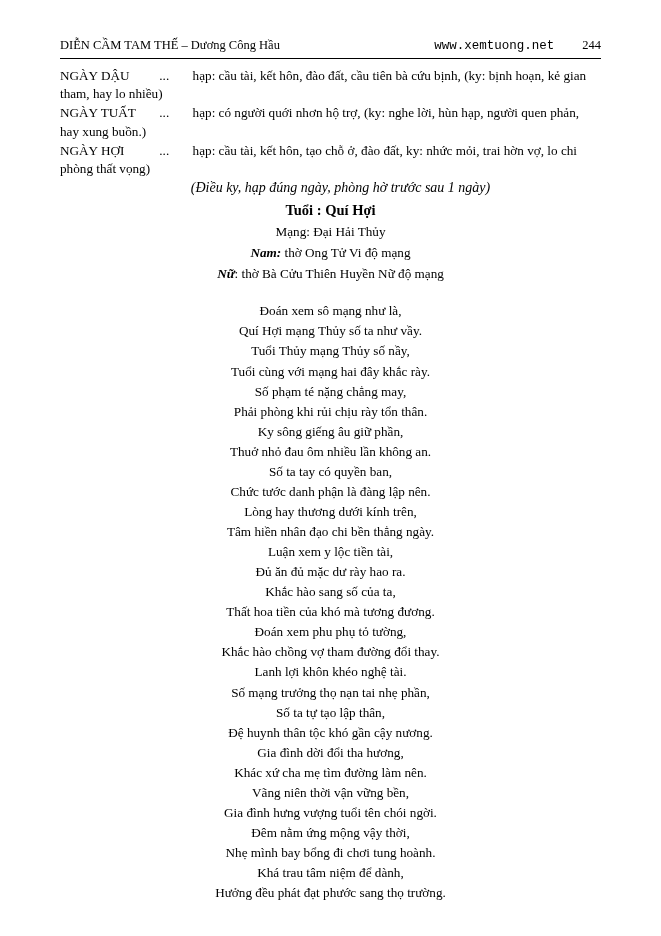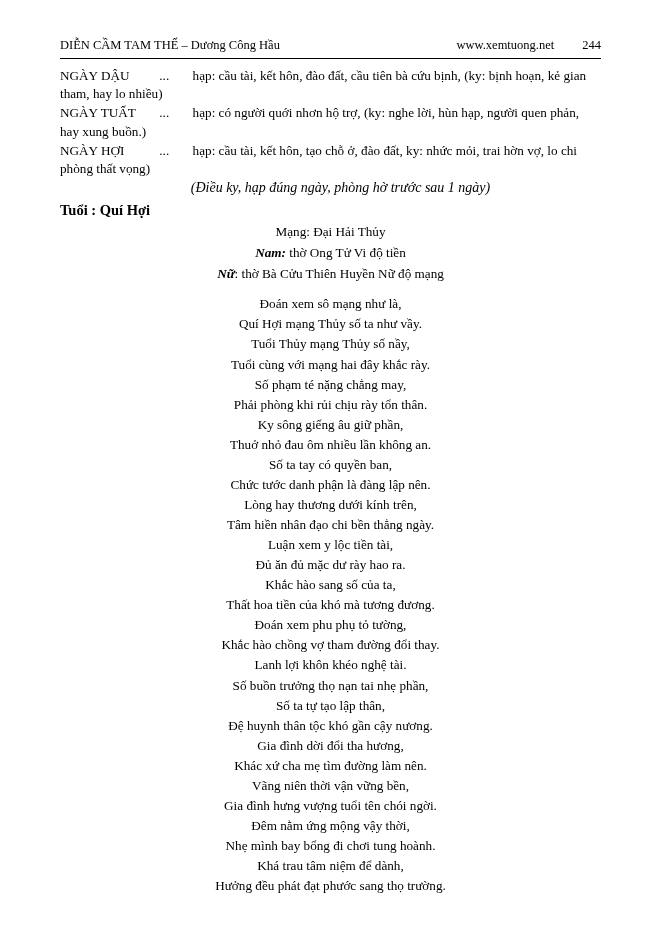--- a/index.html
+++ b/index.html
@@ -27,20 +27,21 @@
     font-size: 12.5px;
     padding-bottom: 5px;
   }
   .header-title {
     white-space: nowrap;
   }
   .header-site {
     margin-left: auto;
     padding-right: 28px;
     white-space: nowrap;
+    font-family: Liberation Mono, monospace;
   }
   .header-page {
     white-space: nowrap;
   }
   .rule {
     border-top: 1px solid #000;
     margin: 0 0 8px 0;
   }
   .para {
     font-size: 13.2px;
@@ -59,41 +60,42 @@
   .note {
     font-size: 14px;
     font-style: italic;
     text-align: center;
     margin: 2px 0 6px 0;
     padding-left: 20px;
   }
   .title {
     font-size: 14.5px;
     font-weight: bold;
+    text-align: center;
     margin: 0 0 5px 0;
   }
   .subtitle {
     font-size: 13.2px;
     text-align: center;
     margin: 0 0 5px 0;
   }
   .role-line {
     font-size: 13.2px;
     text-align: center;
     margin: 0 0 5px 0;
   }
   .role-line b {
     font-weight: bold;
     font-style: italic;
   }
   .verse {
     font-size: 13.2px;
     text-align: center;
     line-height: 1.52;
-    margin-top: 12px;
+    margin-top: 19px;
   }
   .verse div {
     white-space: nowrap;
   }
 </style>
 </head>
 <body>
 
 <div class="page">
 
@@ -123,21 +125,21 @@
     <span>hạp: cầu tài, kết hôn, tạo chỗ ở, đào đất, ky: nhức mỏi, trai hờn vợ, lo chi phòng thất vọng)</span>
   </p>
 
   <div class="note">(Điều ky, hạp đúng ngày, phòng hờ trước sau 1 ngày)</div>
 
   <div class="title">Tuổi : Quí Hợi</div>
   <div class="subtitle">Mạng: Đại Hải Thủy</div>
 
   <div class="role-line">
     <b>Nam:</b>
-    <span>thờ Ong Tử Vi độ tiền</span>
+    <span>thờ Ong Tử Vi độ mạng</span>
   </div>
 
   <div class="role-line">
     <b>Nữ</b><span>: thờ Bà Cửu Thiên Huyền Nữ độ mạng</span>
   </div>
 
   <div class="verse">
     <div>Đoán xem sô mạng như là,</div>
     <div>Quí Hợi mạng Thủy số ta như vầy.</div>
     <div>Tuổi Thủy mạng Thủy số nầy,</div>
@@ -150,21 +152,21 @@
     <div>Chức tước danh phận là đàng lập nên.</div>
     <div>Lòng hay thương dưới kính trên,</div>
     <div>Tâm hiền nhân đạo chi bền thẳng ngày.</div>
     <div>Luận xem y lộc tiền tài,</div>
     <div>Đủ ăn đủ mặc dư rày hao ra.</div>
     <div>Khắc hào sang số của ta,</div>
     <div>Thất hoa tiền của khó mà tương đương.</div>
     <div>Đoán xem phu phụ tỏ tường,</div>
     <div>Khắc hào chồng vợ tham đường đổi thay.</div>
     <div>Lanh lợi khôn khéo nghệ tài.</div>
-    <div>Số buồn trưởng thọ nạn tai nhẹ phần,</div>
+    <div>Số mạng trưởng thọ nạn tai nhẹ phần,</div>
     <div>Số ta tự tạo lập thân,</div>
     <div>Đệ huynh thân tộc khó gần cậy nương.</div>
     <div>Gia đình dời đổi tha hương,</div>
     <div>Khác xứ cha mẹ tìm đường làm nên.</div>
     <div>Vãng niên thời vận vững bền,</div>
     <div>Gia đình hưng vượng tuổi tên chói ngời.</div>
     <div>Đêm nằm ứng mộng vậy thời,</div>
     <div>Nhẹ mình bay bổng đi chơi tung hoành.</div>
     <div>Khá trau tâm niệm để dành,</div>
     <div>Hưởng đều phát đạt phước sang thọ trường.</div>

